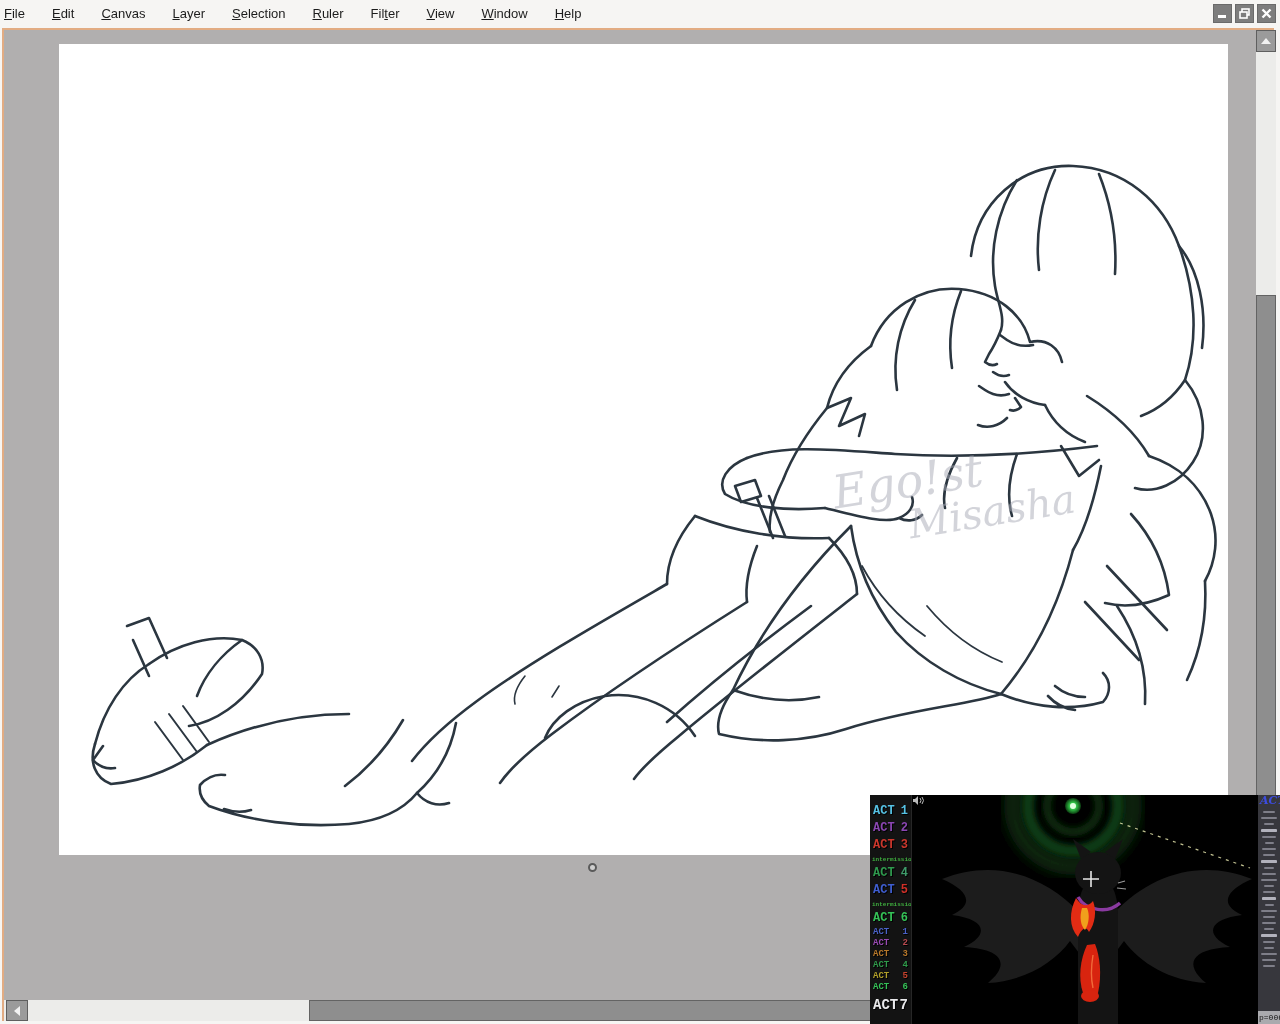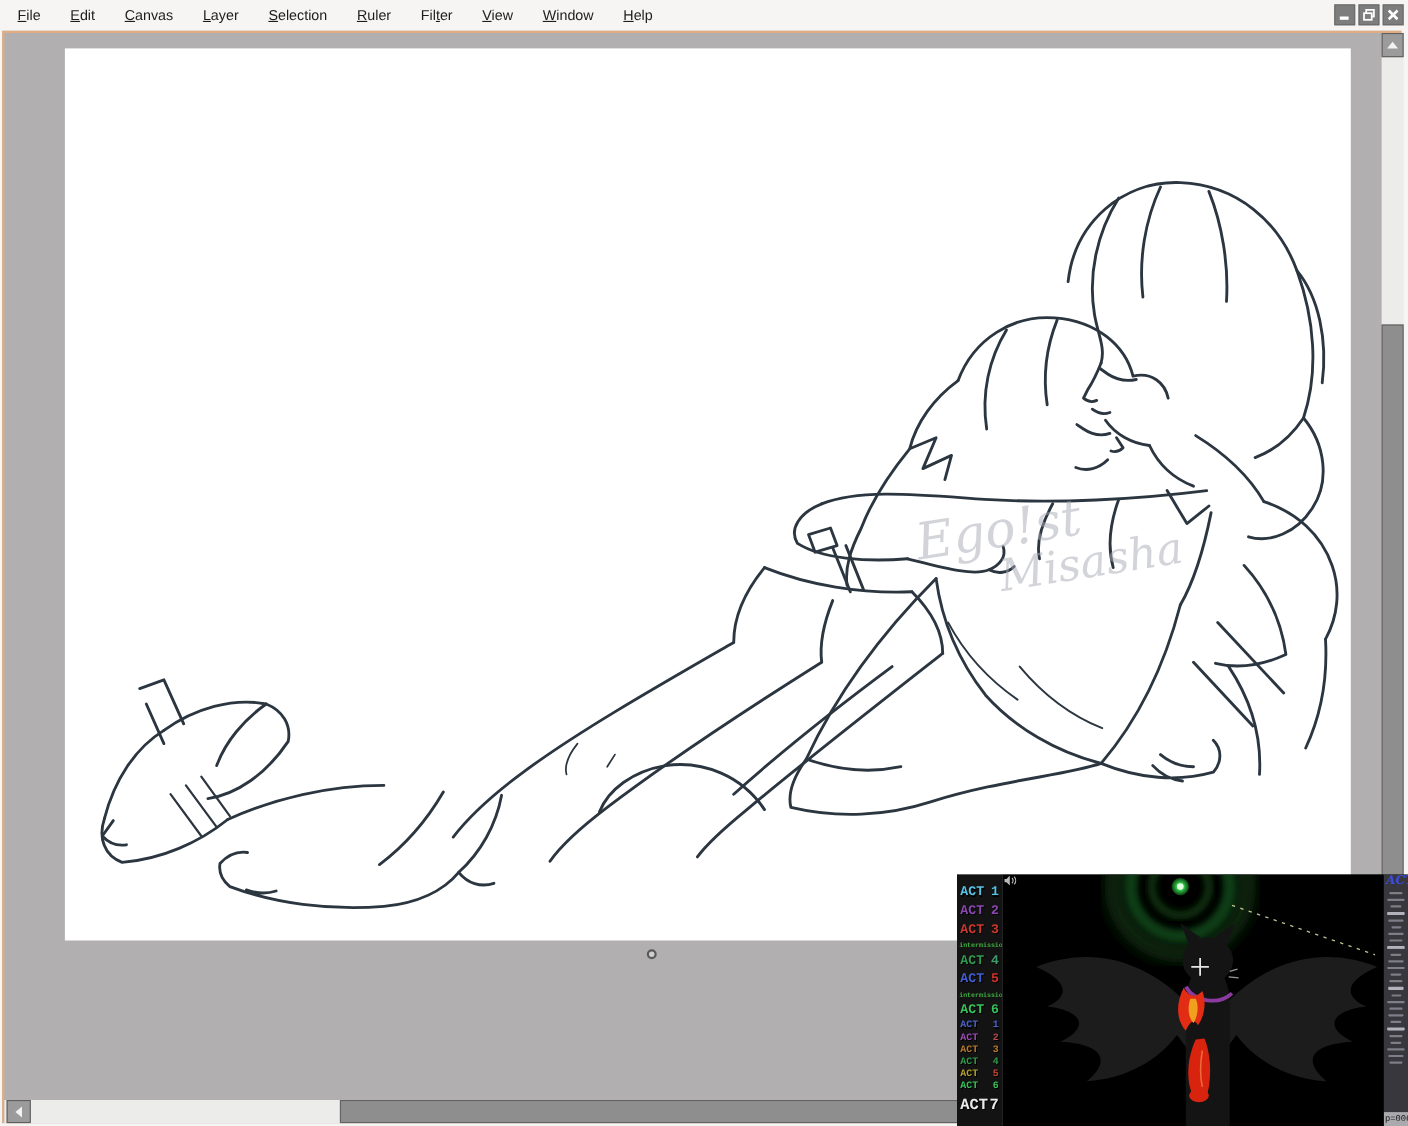--- a/index.html
+++ b/index.html
@@ -8,21 +8,21 @@
     background:#f6f5f3;font-family:"Liberation Sans",sans-serif;
     -webkit-font-smoothing:antialiased;
   }
   
   #menu-bar{
     position:absolute;left:0;top:0;width:1280px;height:27px;
     background:#f6f5f3;display:flex;align-items:center;
     font-size:13px;color:#1c1c1c;
   }
   .menu-item{padding:4px 0;margin-left:27px;cursor:default;white-space:nowrap;}
-  .menu-item:first-child{margin-left:16px;}
+  .menu-item:first-child{margin-left:4px;}
   .menu-item u{text-decoration:underline;}
   #window-controls{position:absolute;right:4px;top:4px;display:flex;gap:3px;}
   .win-btn{
     width:17px;height:17px;background:#7d7d7d;border:1px solid #6a6a6a;
     display:flex;align-items:center;justify-content:center;
   }
   .win-btn svg{display:block;}
   
   #client-frame{
     position:absolute;left:2px;top:28px;width:1272px;height:993px;

